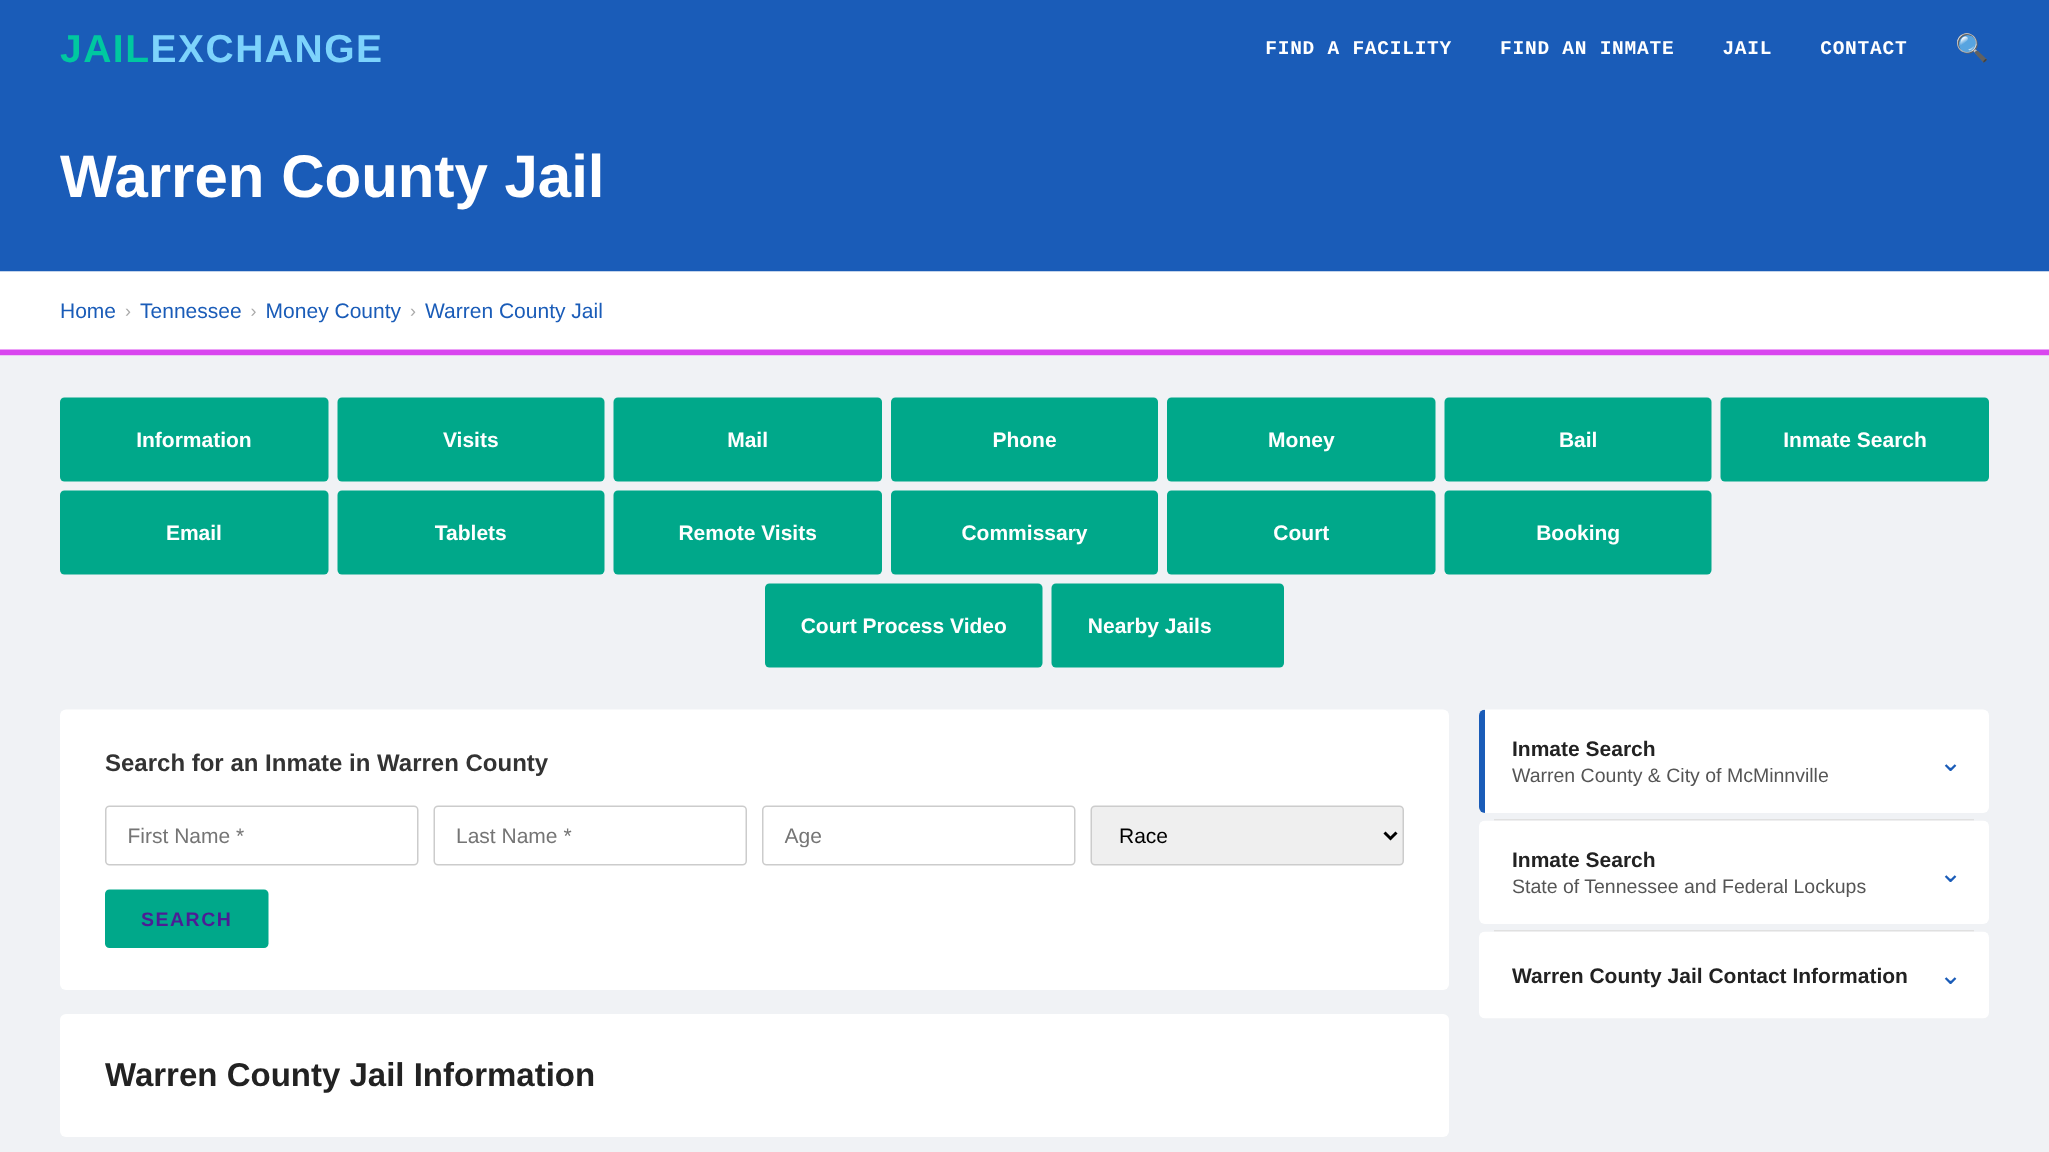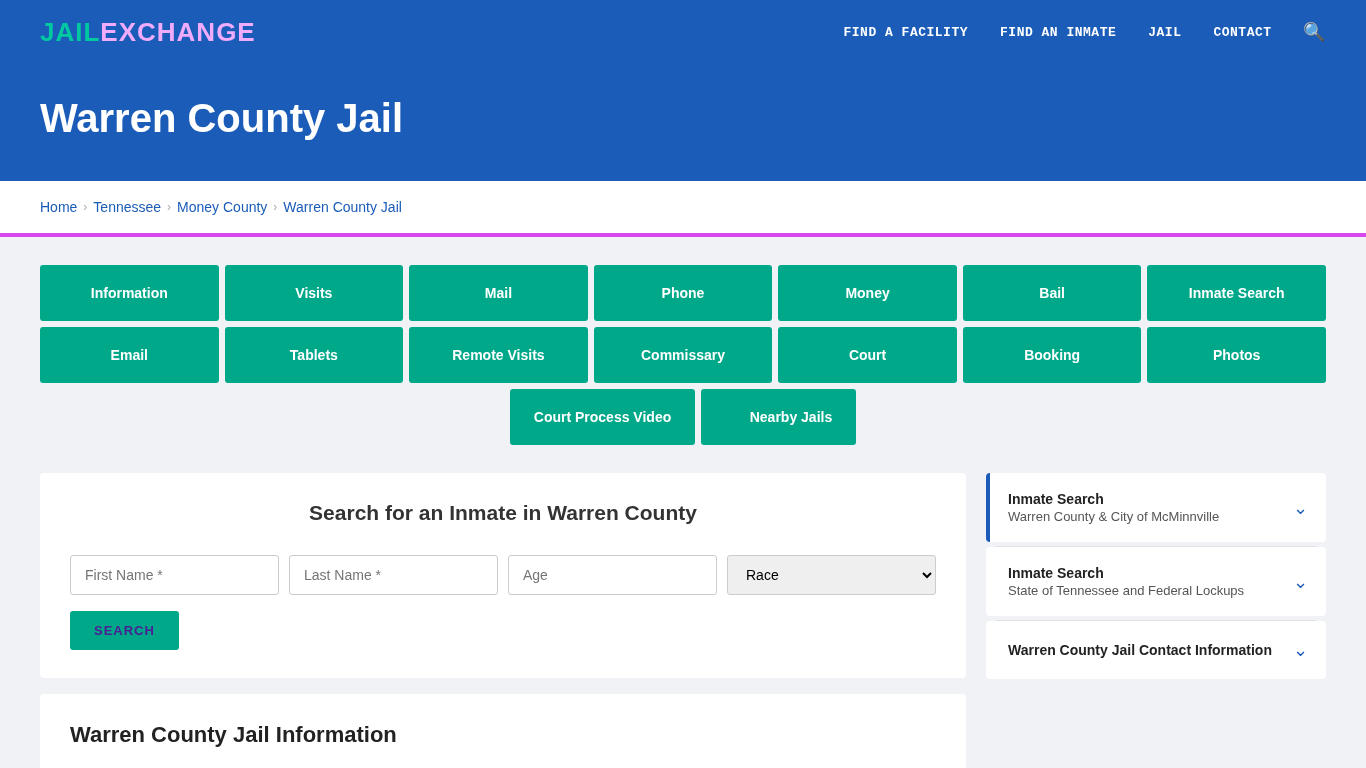--- a/index.html
+++ b/index.html
@@ -116,43 +116,42 @@
     }
     .grid-btn-wide {
       background: #00a88a;
       color: #fff;
       border: none;
       padding: 20px 24px;
       font-size: 14px;
       font-weight: 600;
       cursor: pointer;
       border-radius: 3px;
-      text-align: right;
+      text-align: left;
       min-width: 155px;
       transition: background 0.2s;
     }
 
     
     .bottom-section {
       display: flex;
       gap: 20px;
     }
 
     
     .search-box {
       background: #fff;
       border-radius: 4px;
       padding: 28px 30px;
       flex: 1;
     }
     .search-box h2 {
-      font-size: 21px;
+      font-size: 16px;
       font-weight: 700;
-      margin-bottom: 30px;
-      text-align: center;
+      margin-bottom: 18px;
     }
     .search-fields {
       display: flex;
       gap: 10px;
       margin-bottom: 16px;
       flex-wrap: wrap;
     }
     .search-fields input,
     .search-fields select {
       border: 1px solid #ccc;
@@ -229,21 +228,21 @@
       height: 1px;
       background: #e0e0e0;
       margin: 0 10px;
     }
   </style>
 </head>
 <body>
 
 <header class="header">
   <div class="logo">
-    <span>JAIL</span><span style="color:#f0abfc">EXCHANGE</span>
+    <span>JAIL</span><span style="color:#7dd3fc">EXCHANGE</span>
   </div>
   <nav class="nav">
     <a>FIND A FACILITY</a>
     <a>FIND AN INMATE</a>
     <a>JAIL</a>
     <a>CONTACT</a>
     <button class="search-icon-btn">🔍</button>
   </nav>
 </header>
 
@@ -275,21 +274,20 @@
     <button class="grid-btn">Inmate Search</button>
   </div>
 
   <div class="button-grid-row2">
     <button class="grid-btn">Email</button>
     <button class="grid-btn">Tablets</button>
     <button class="grid-btn">Remote Visits</button>
     <button class="grid-btn">Commissary</button>
     <button class="grid-btn">Court</button>
     <button class="grid-btn">Booking</button>
-    <button class="grid-btn">Photos</button>
   </div>
 
   <div class="button-grid-row3">
     <button class="grid-btn-wide">Court Process Video</button>
     <button class="grid-btn-wide">Nearby Jails</button>
   </div>
 
   <div class="bottom-section">
 
     <div style="flex:1; display:flex; flex-direction:column; gap:16px;">

